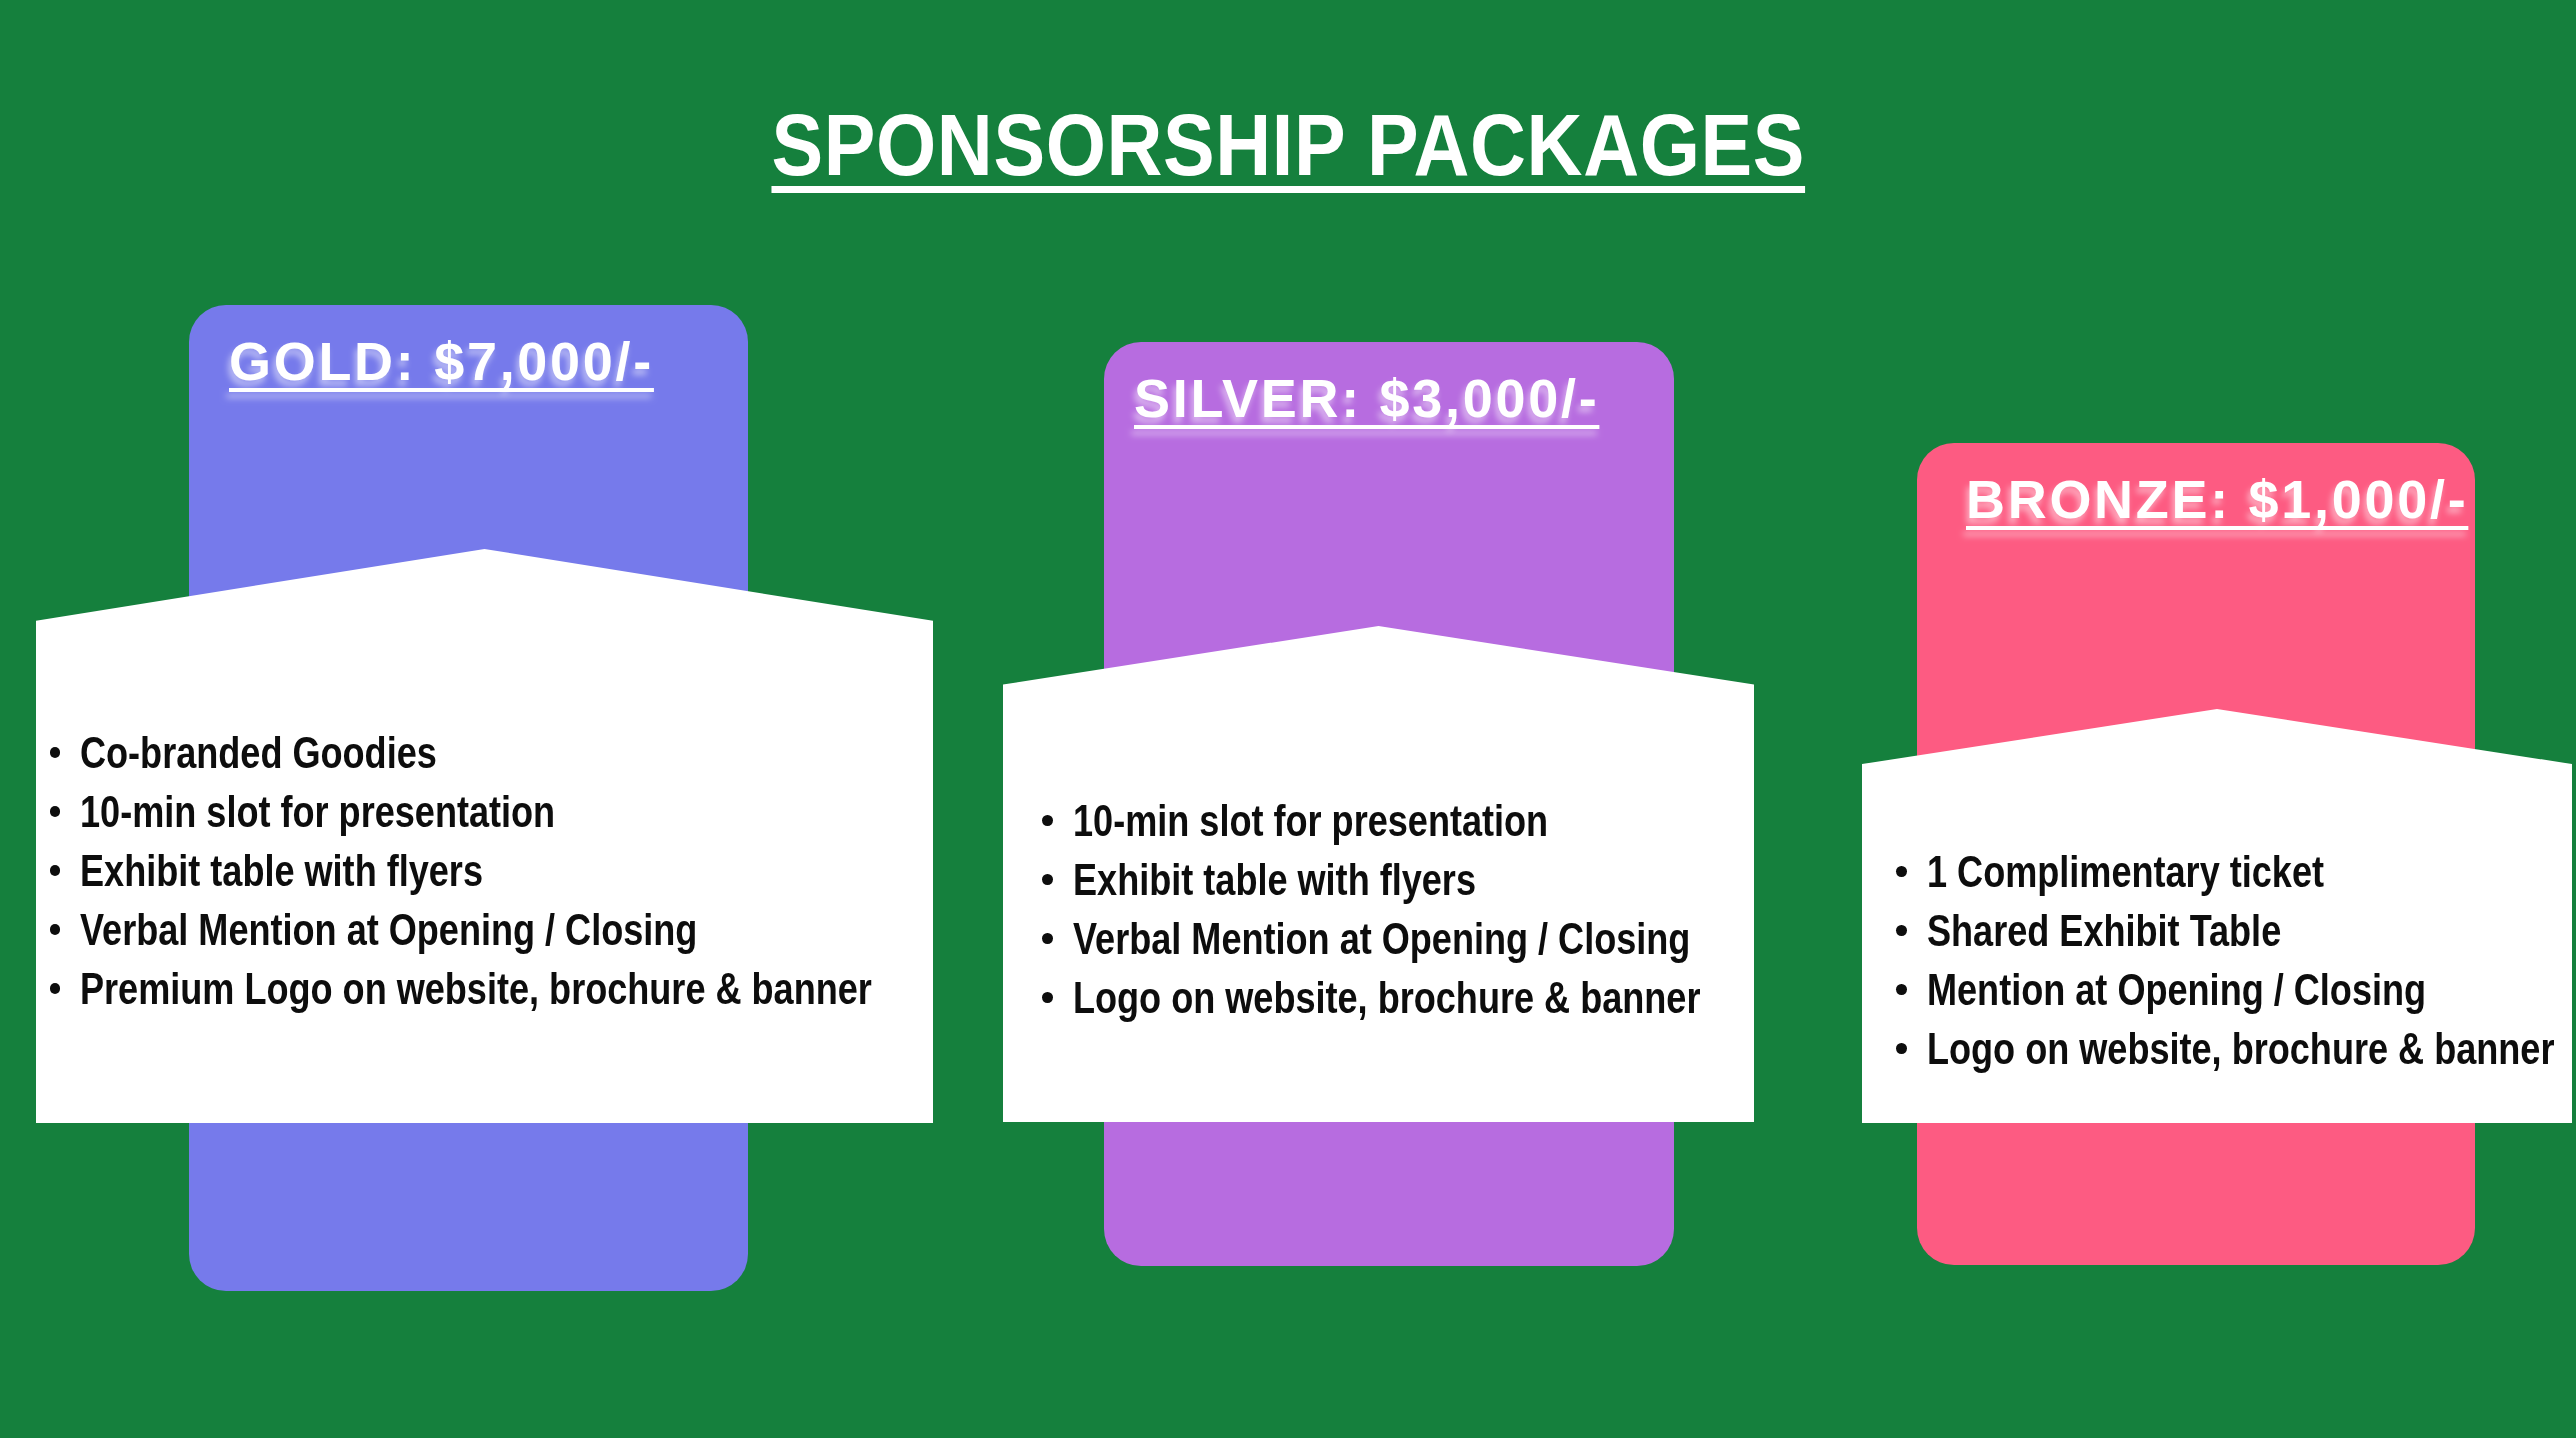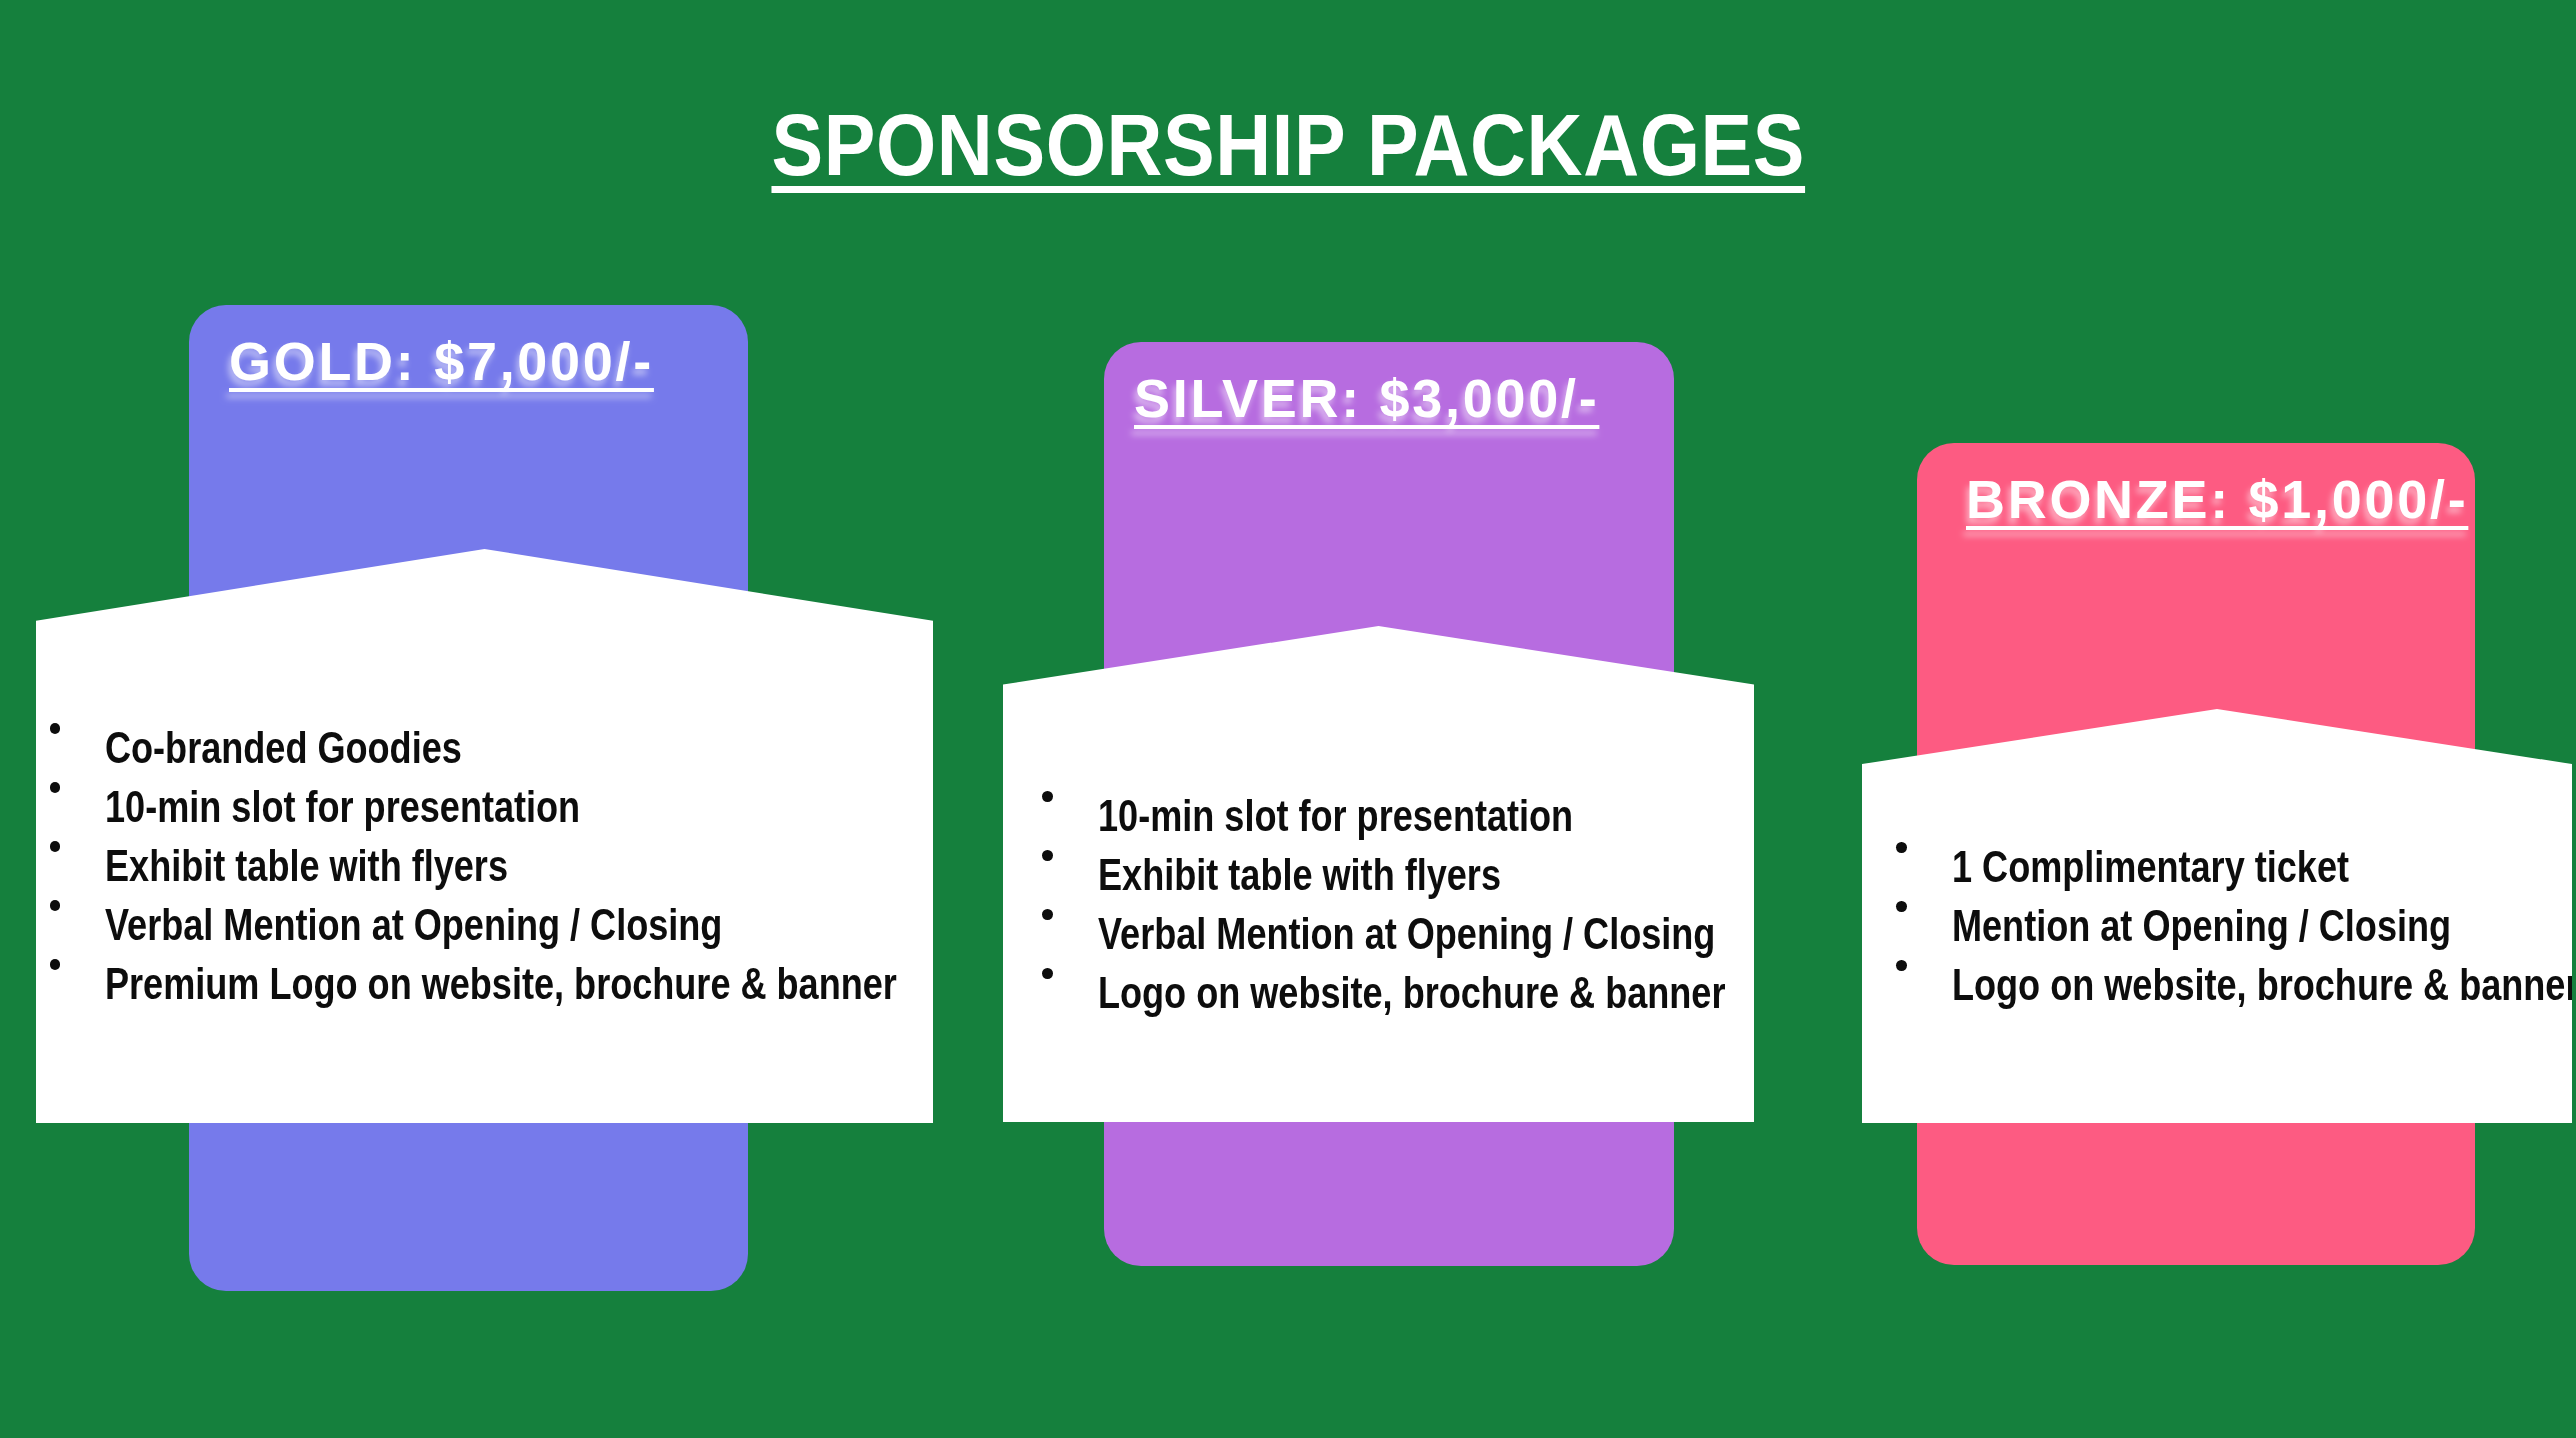--- a/index.html
+++ b/index.html
@@ -94,22 +94,22 @@
     padding: 133px 25px 0 34px;
   }
 
   .benefits {
     list-style: none;
     margin: 0;
     padding: 0;
   }
   .benefits li {
     display: flex;
+    align-items: center;
     height: 59px;
-    gap: 25px;
   }
   .benefits .dot {
     flex: 0 0 auto;
     width: 10.8px;
     height: 10.8px;
     border-radius: 50%;
     background: #0d0d0d;
     margin-right: 20px;
   }
   .benefits .li-text {
@@ -193,20 +193,24 @@
     </h2>
   </div>
   <div class="panel panel-bronze">
     <ul class="benefits">
         <li>
         <span class="dot"></span>
         <span class="li-text">1 Complimentary ticket</span>
       </li>
         <li>
         <span class="dot"></span>
+        <span class="li-text">Shared Exhibit Table</span>
+      </li>
+        <li>
+        <span class="dot"></span>
         <span class="li-text">Mention at Opening / Closing</span>
       </li>
         <li>
         <span class="dot"></span>
         <span class="li-text">Logo on website, brochure &amp; banner</span>
       </li>
       </ul>
   </div>
 
 </div>

